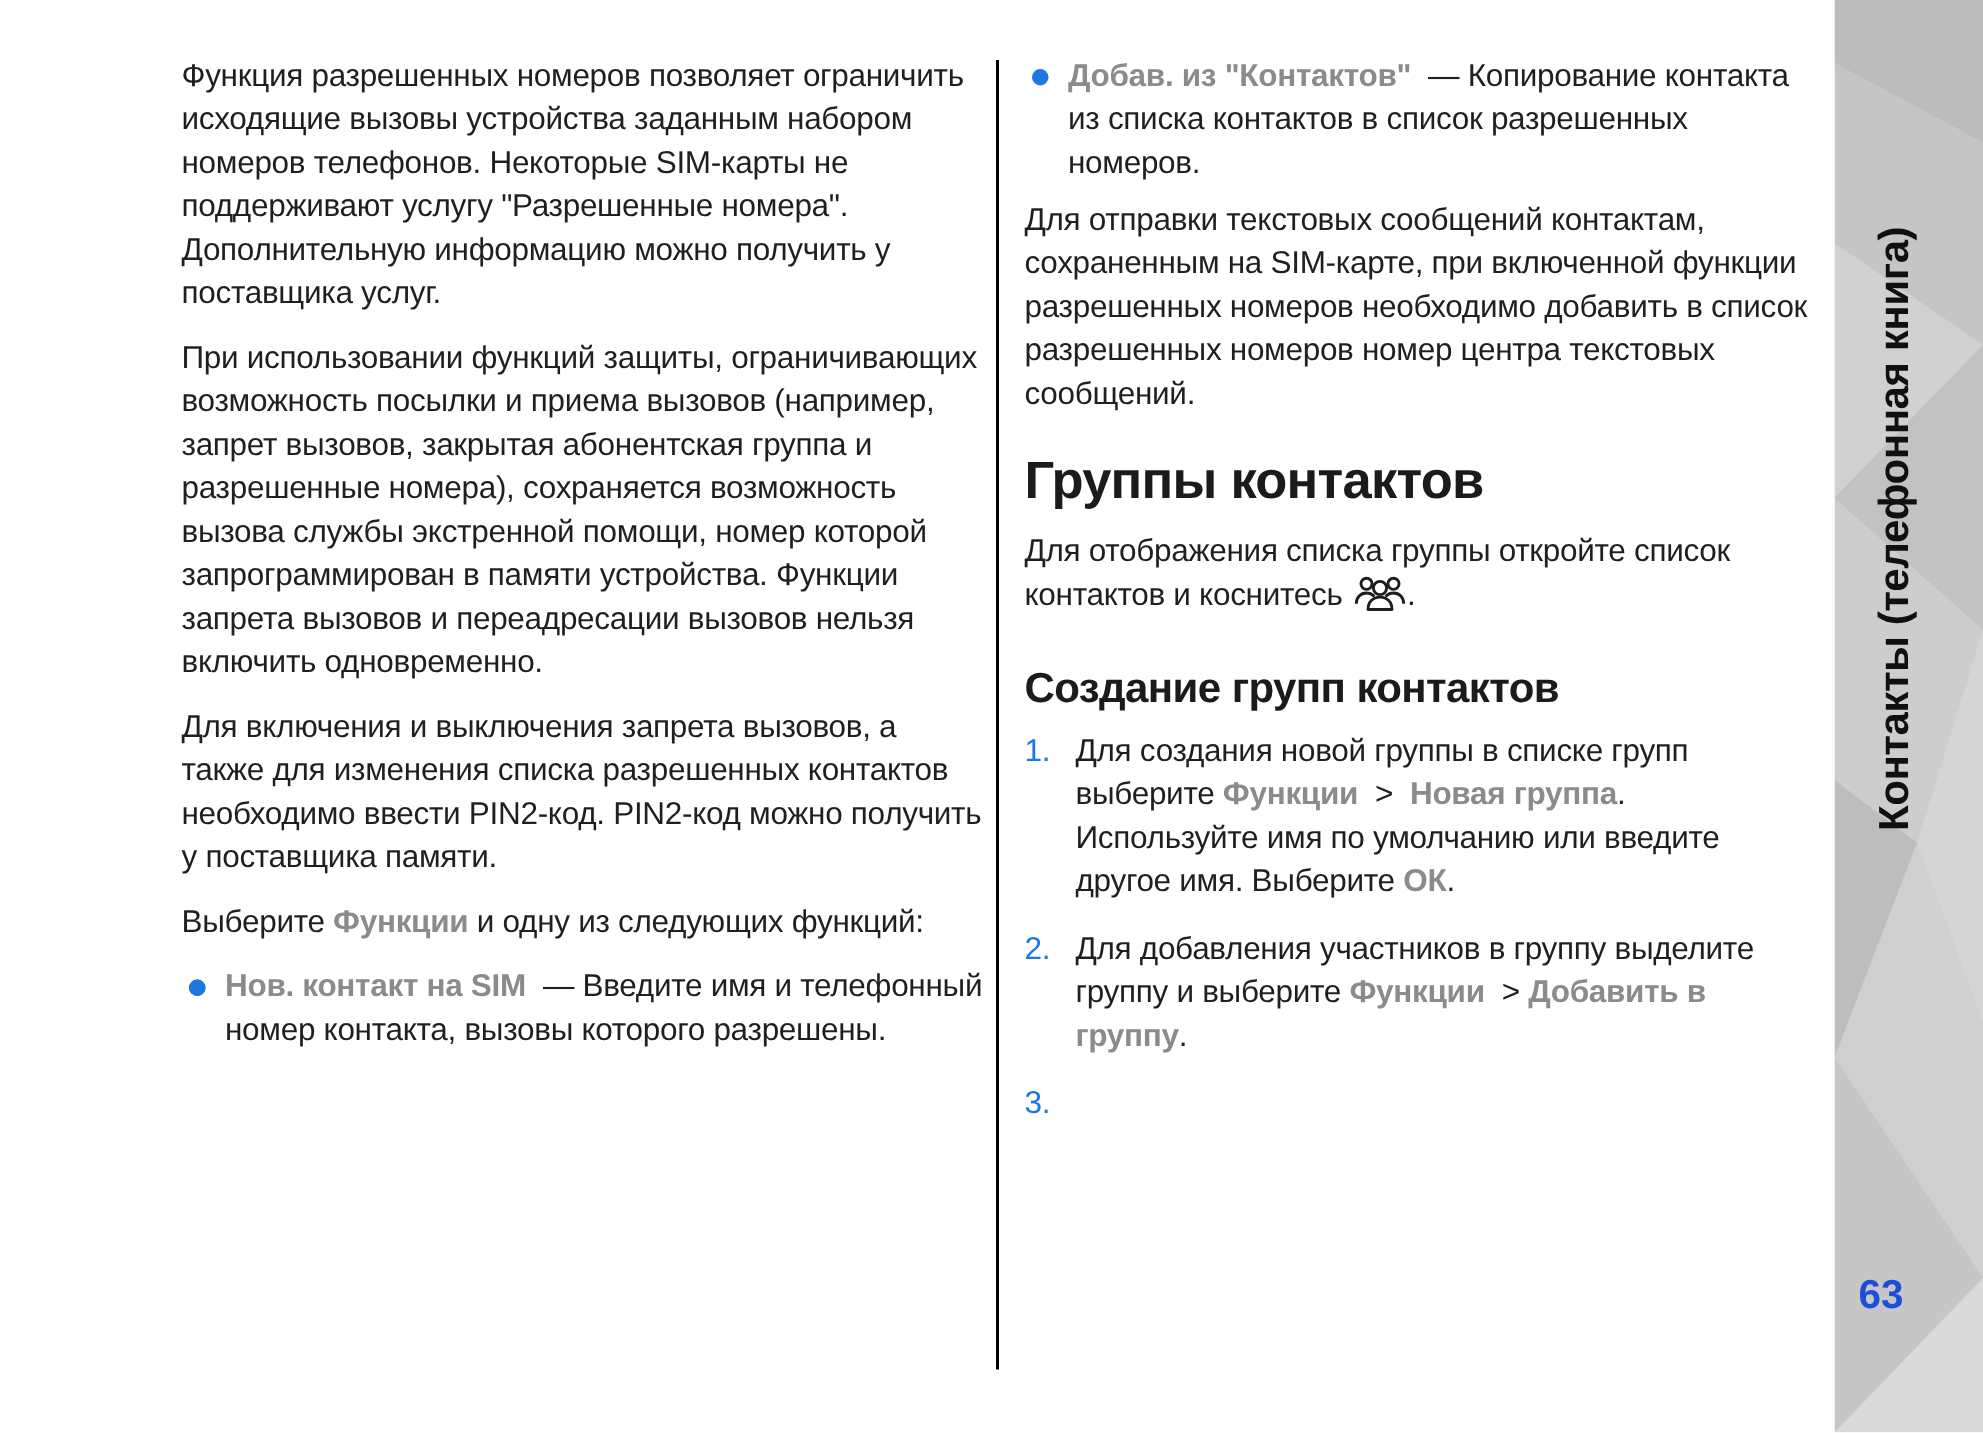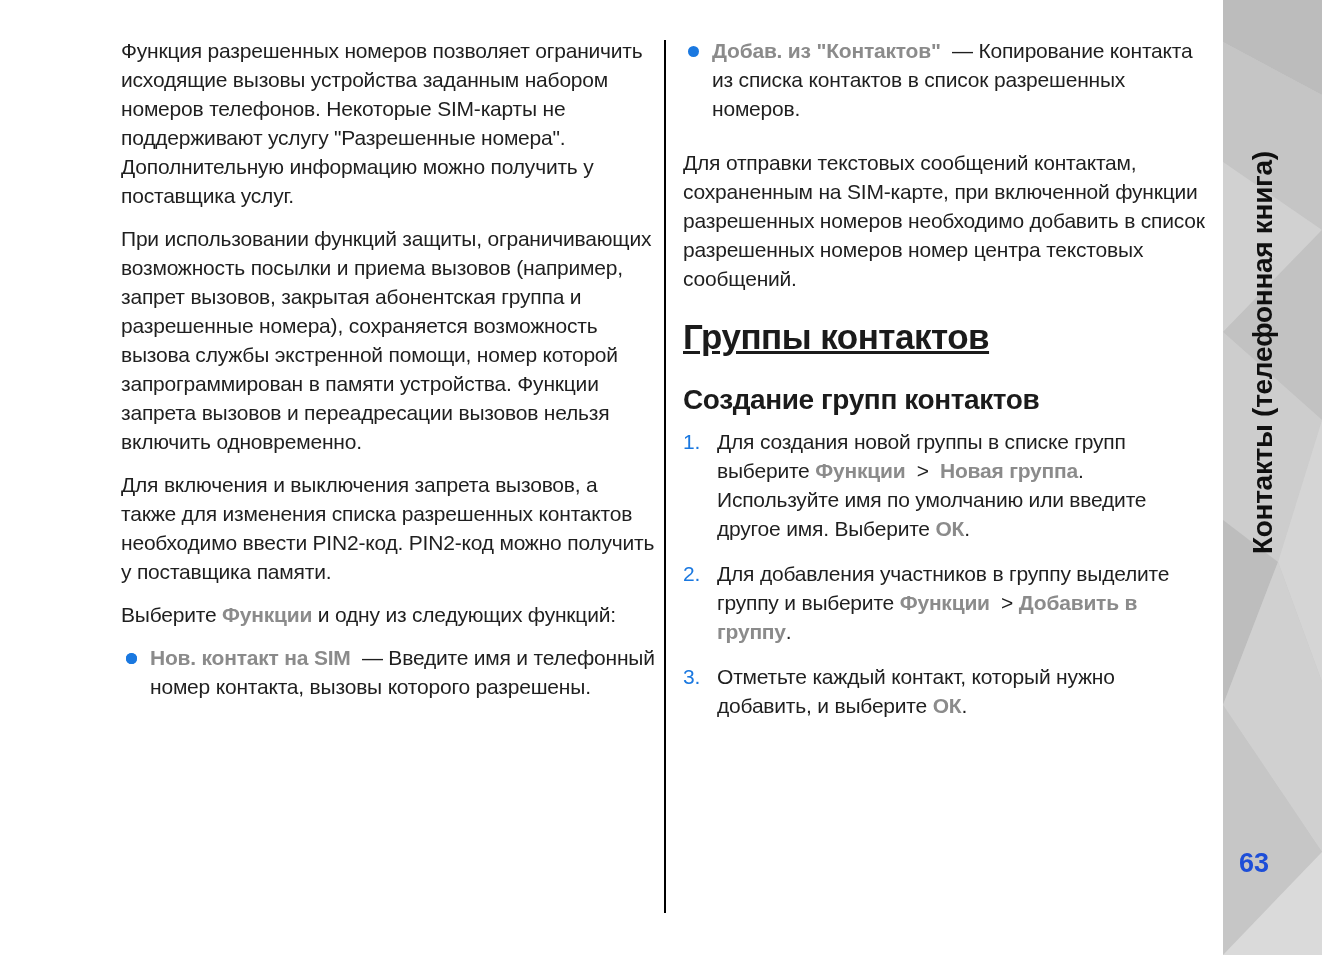--- a/index.html
+++ b/index.html
@@ -10,21 +10,21 @@
   }
   .page{position:relative;width:1048px;height:955px;background:#fff;}
 
   
   .col{position:absolute;top:36px;font-size:21px;line-height:29px;letter-spacing:-0.2px;}
   .col-left{left:121px;width:534px;}
   .col-right{left:683px;width:528px;}
   .divider{position:absolute;left:664px;top:40px;width:2px;height:873px;background:#000;}
 
   p{margin:0 0 14px 0;}
-  h1{font-size:35px;line-height:40px;margin:24px 0 12px 0;font-weight:700;color:#1b1b1b;letter-spacing:-0.5px;text-decoration:underline;}
+  h1{font-size:35px;line-height:40px;margin:24px 0 12px 0;font-weight:700;color:#1b1b1b;letter-spacing:-0.5px;}
   h2{font-size:28px;line-height:33px;margin:26px 0 11px 0;font-weight:700;color:#1b1b1b;letter-spacing:-0.4px;}
 
   ul.blist, ol.nlist{list-style:none;margin:0;padding:0;}
   ul.blist li{position:relative;padding-left:29px;margin:0 0 1px 0;}
   ul.blist .bullet{position:absolute;left:5px;top:10px;width:11px;height:11px;border-radius:50%;background:#1a78e0;}
   ol.nlist li{position:relative;padding-left:34px;margin:0 0 16px 0;}
   ol.nlist .num{position:absolute;left:0;top:0;color:#1a78e0;}
 
   .seg-term{color:#8b8b8b;font-weight:700;}
   .seg-plain{color:#1f1f1f;}
@@ -65,39 +65,48 @@
 
   <div class="divider"></div>
 
   <div class="col col-right">
     <ul class="blist">
       <li>
         <span class="bullet"></span>
         <span><span class="seg-term">Добав. из "Контактов"</span><span class="seg-plain">&nbsp; — Копирование контакта из списка контактов в список разрешенных номеров.</span></span>
       </li>
     </ul>
-    <p style="margin-top:25px">Для отправки текстовых сообщений контактам, сохраненным на SIM-карте, при включенной функции разрешенных номеров необходимо добавить в список разрешенных номеров номер центра текстовых сообщений.</p>
+    <p style="margin-top:9px">Для отправки текстовых сообщений контактам, сохраненным на SIM-карте, при включенной функции разрешенных номеров необходимо добавить в список разрешенных номеров номер центра текстовых сообщений.</p>
 
     <h1>Группы контактов</h1>
 
+    <p><span>Для отображения списка группы откройте список контактов и коснитесь</span><span class="group-icon"><svg width="36" height="26" viewBox="0 0 36 26">
+            <g fill="#ffffff" stroke="#1d1d1d" stroke-width="1.9" stroke-linejoin="round">
+              <circle cx="9" cy="7.2" r="3.7"></circle>
+              <path d="M2.2 20.5c0-4.3 2.8-7.2 6.8-7.2 2.2 0 4 .9 5.2 2.4"></path>
+              <circle cx="27" cy="7.2" r="3.7"></circle>
+              <path d="M33.8 20.5c0-4.3-2.8-7.2-6.8-7.2-2.2 0-4 .9-5.2 2.4"></path>
+              <circle cx="18" cy="10" r="4.4"></circle>
+              <path d="M10 24.3c0-4.8 3.2-8.2 8-8.2s8 3.4 8 8.2z"></path>
+            </g>
+          </svg></span><span>.</span></p>
 
     <h2>Создание групп контактов</h2>
 
     <ol class="nlist">
       <li>
         <span class="num">1.</span>
         <span><span class="seg-plain">Для создания новой группы в списке групп выберите </span><span class="seg-term">Функции</span><span class="seg-plain">&nbsp; &gt; &nbsp;</span><span class="seg-term">Новая группа</span><span class="seg-plain">. Используйте имя по умолчанию или введите другое имя. Выберите </span><span class="seg-term">ОК</span><span class="seg-plain">.</span></span>
       </li>
       <li>
         <span class="num">2.</span>
         <span><span class="seg-plain">Для добавления участников в группу выделите группу и выберите </span><span class="seg-term">Функции</span><span class="seg-plain">&nbsp; &gt; </span><span class="seg-term">Добавить в группу</span><span class="seg-plain">.</span></span>
       </li>
       <li>
         <span class="num">3.</span>
-        <span><span class="seg-plain">Отметьте каждый контакт, который нужно добавить, и выберите </span><span class="seg-term">ОК</span><span class="seg-plain">.</span></span>
       </li>
     </ol>
   </div>
 
   <div class="sidebar">
     <svg class="texture" width="99" height="955" viewBox="0 0 99 955" preserveAspectRatio="none">
       <rect x="0" y="0" width="99" height="955" fill="#c9c9c9"></rect>
       <polygon points="0,0 99,0 99,95 0,42" fill="#bcbcbc"></polygon>
       <polygon points="0,42 99,95 99,230 0,162" fill="#c5c5c5"></polygon>
       <polygon points="0,162 99,230 0,332" fill="#d1d1d1"></polygon>

